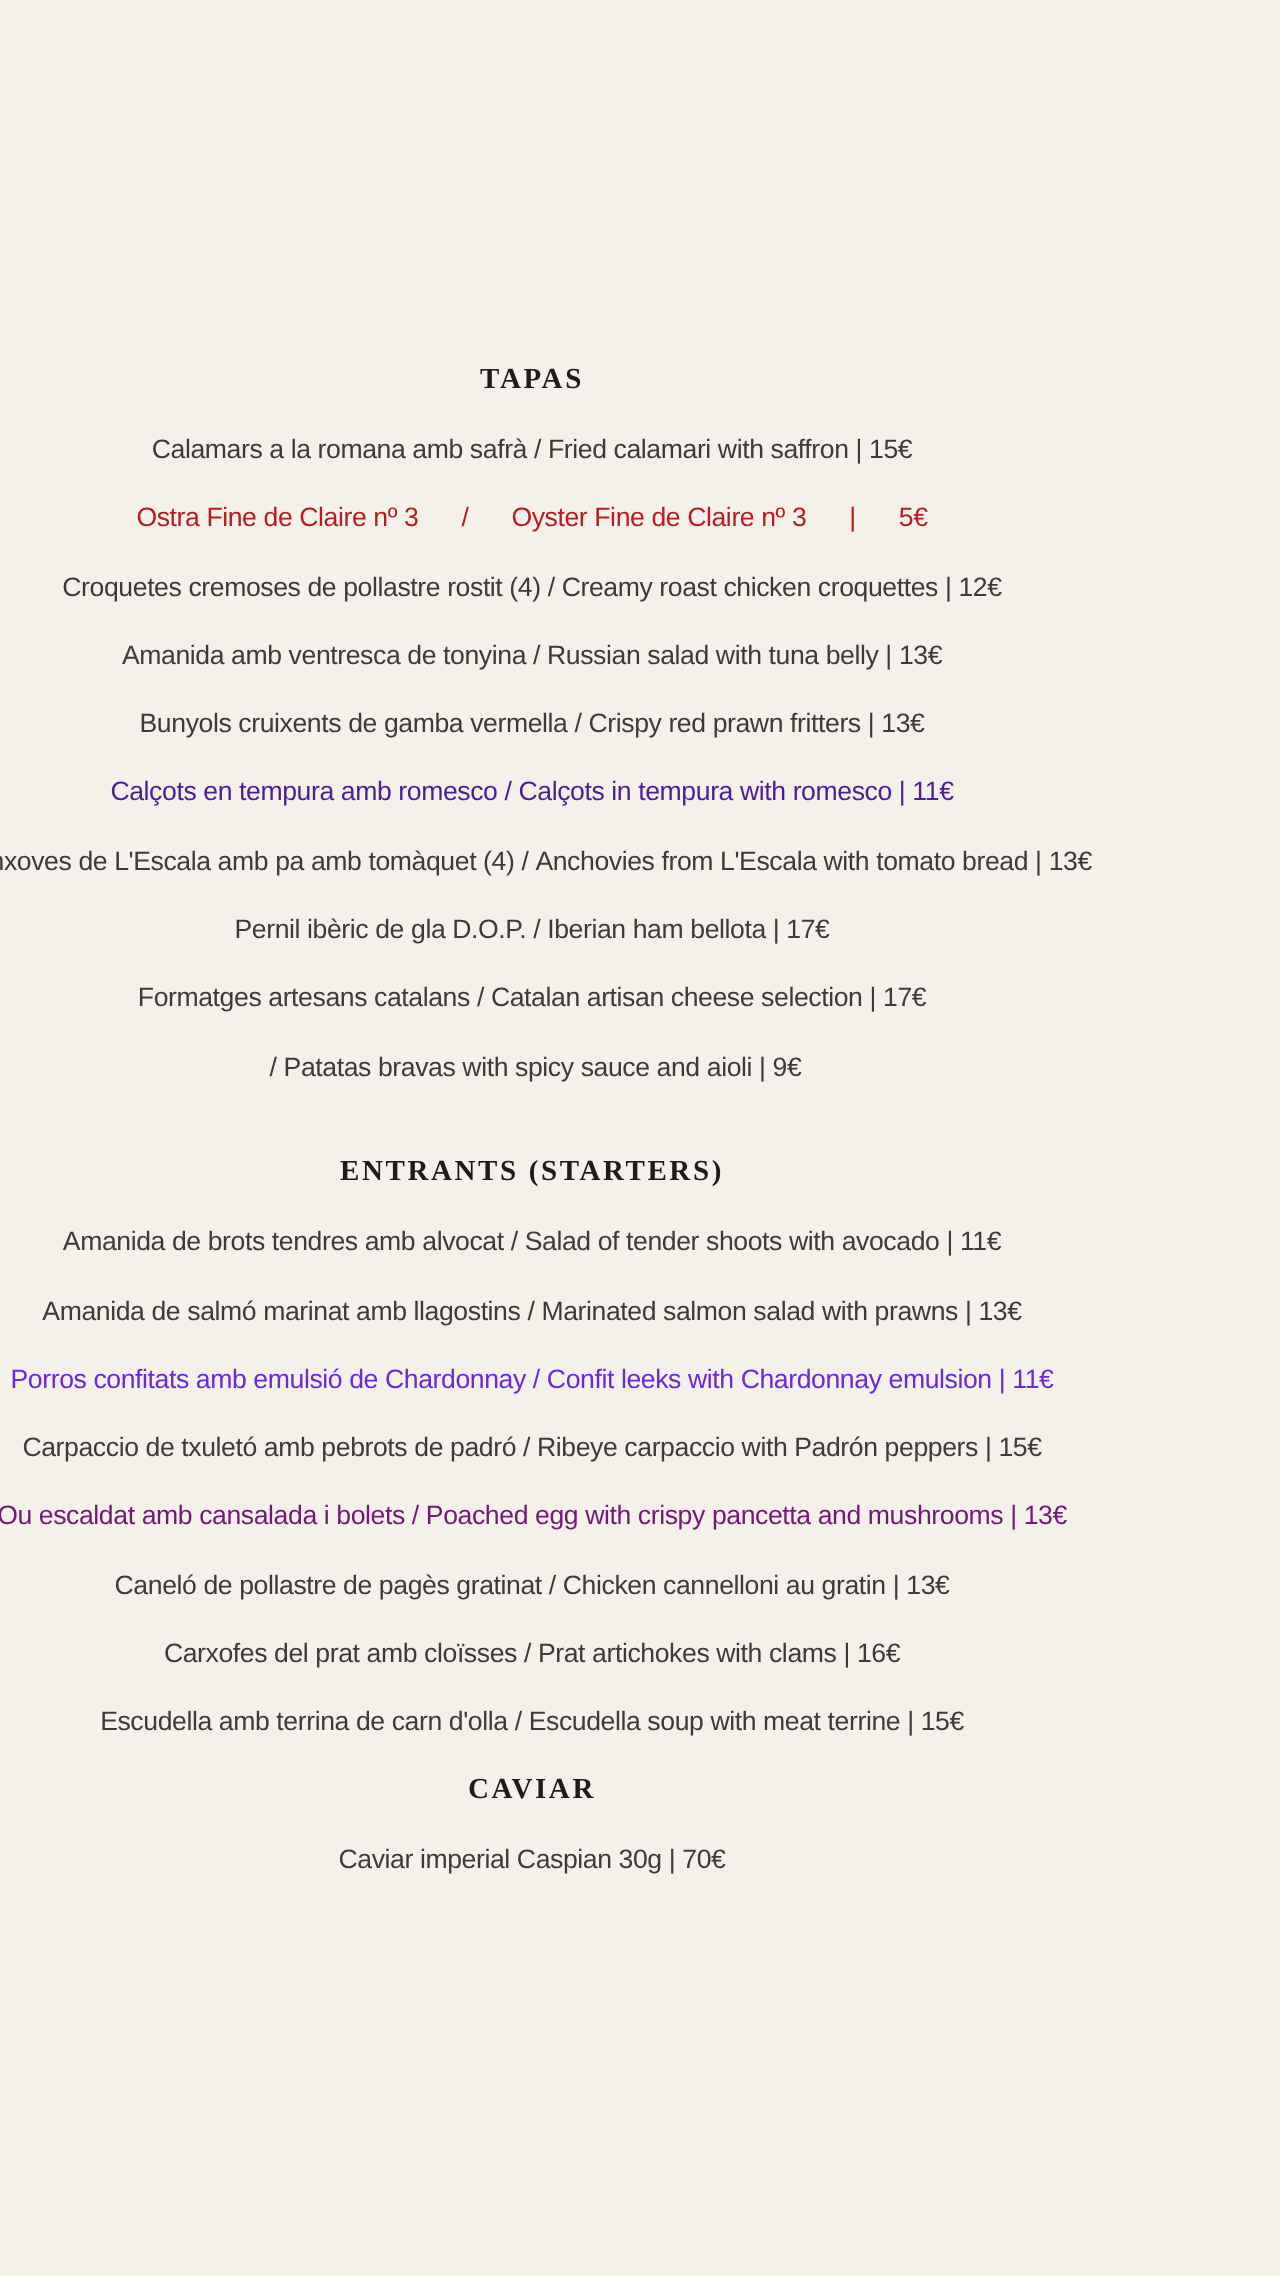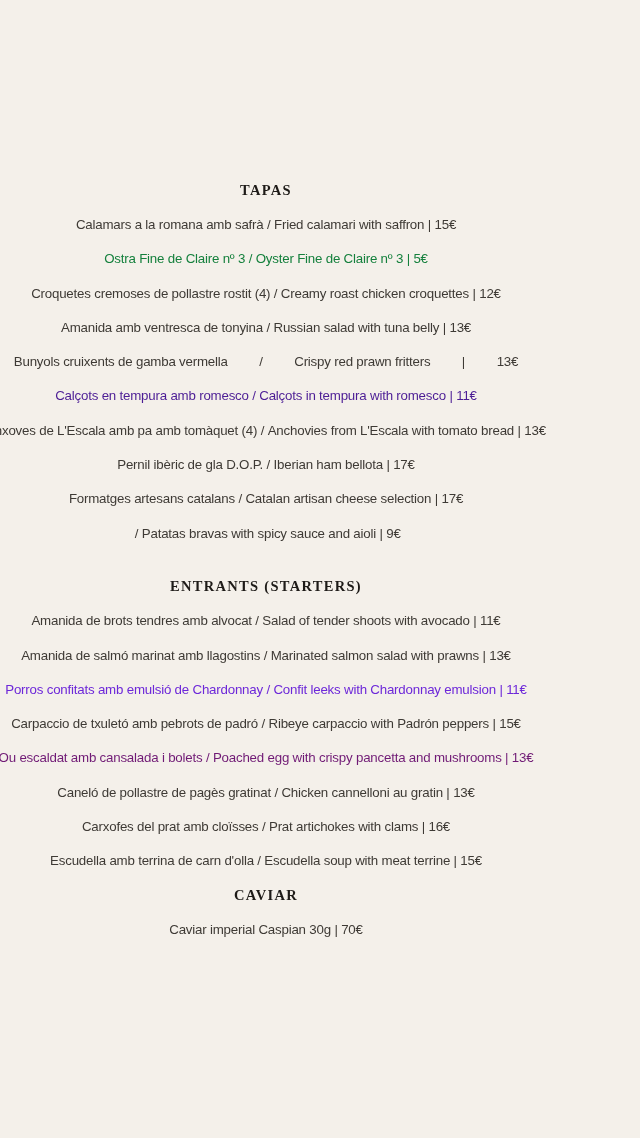--- a/index.html
+++ b/index.html
@@ -47,24 +47,24 @@
     color: #3e3a35;
   }
 </style>
 </head>
 <body style="background: rgb(244, 240, 234);">
 
 <main class="menu">
     <section class="menu-section section-0">
       <h2 class="line section-title" style="color: rgb(30, 27, 24);">TAPAS</h2>
       <div class="line menu-item" style="color: rgb(62, 58, 53);"><span>Calamars a la romana amb safrà</span><span> / </span><span>Fried calamari with saffron</span><span> | </span><span>15€</span></div>
-      <div class="line menu-item" style="color: #15803d;"><span>Ostra Fine de Claire nº 3</span><span> / </span><span>Oyster Fine de Claire nº 3</span><span> | </span><span>5€</span></div>
+      <div class="line menu-item" style="color: #b91c1c; gap: 18px;"><span>Ostra Fine de Claire nº 3</span><span> / </span><span>Oyster Fine de Claire nº 3</span><span> | </span><span>5€</span></div>
       <div class="line menu-item" style="color: rgb(62, 58, 53);"><span>Croquetes cremoses de pollastre rostit (4)</span><span> / </span><span>Creamy roast chicken croquettes</span><span> | </span><span>12€</span></div>
       <div class="line menu-item" style="color: rgb(62, 58, 53);"><span>Amanida amb ventresca de tonyina</span><span> / </span><span>Russian salad with tuna belly</span><span> | </span><span>13€</span></div>
-      <div class="line menu-item" style="color: rgb(62, 58, 53); gap: 28px;"><span>Bunyols cruixents de gamba vermella</span><span> / </span><span>Crispy red prawn fritters</span><span> | </span><span>13€</span></div>
+      <div class="line menu-item" style="color: rgb(62, 58, 53);"><span>Bunyols cruixents de gamba vermella</span><span> / </span><span>Crispy red prawn fritters</span><span> | </span><span>13€</span></div>
       <div class="line menu-item" style="color: #4c1d95;"><span>Calçots en tempura amb romesco</span><span> / </span><span>Calçots in tempura with romesco</span><span> | </span><span>11€</span></div>
       <div class="line menu-item" style="color: rgb(62, 58, 53);"><span>Anxoves de L'Escala amb pa amb tomàquet (4)</span><span> / </span><span>Anchovies from L'Escala with tomato bread</span><span> | </span><span>13€</span></div>
       <div class="line menu-item" style="color: rgb(62, 58, 53);"><span>Pernil ibèric de gla D.O.P.</span><span> / </span><span>Iberian ham bellota</span><span> | </span><span>17€</span></div>
       <div class="line menu-item" style="color: rgb(62, 58, 53);"><span>Formatges artesans catalans</span><span> / </span><span>Catalan artisan cheese selection</span><span> | </span><span>17€</span></div>
       <div class="line menu-item" style="color: rgb(62, 58, 53);"><span> / </span><span>Patatas bravas with spicy sauce and aioli</span><span> | </span><span>9€</span></div>
     </section>
     <section class="menu-section section-1">
       <h2 class="line section-title" style="color: rgb(30, 27, 24);">ENTRANTS (STARTERS)</h2>
       <div class="line menu-item" style="color: rgb(62, 58, 53);"><span>Amanida de brots tendres amb alvocat</span><span> / </span><span>Salad of tender shoots with avocado</span><span> | </span><span>11€</span></div>
       <div class="line menu-item" style="color: rgb(62, 58, 53);"><span>Amanida de salmó marinat amb llagostins</span><span> / </span><span>Marinated salmon salad with prawns</span><span> | </span><span>13€</span></div>

